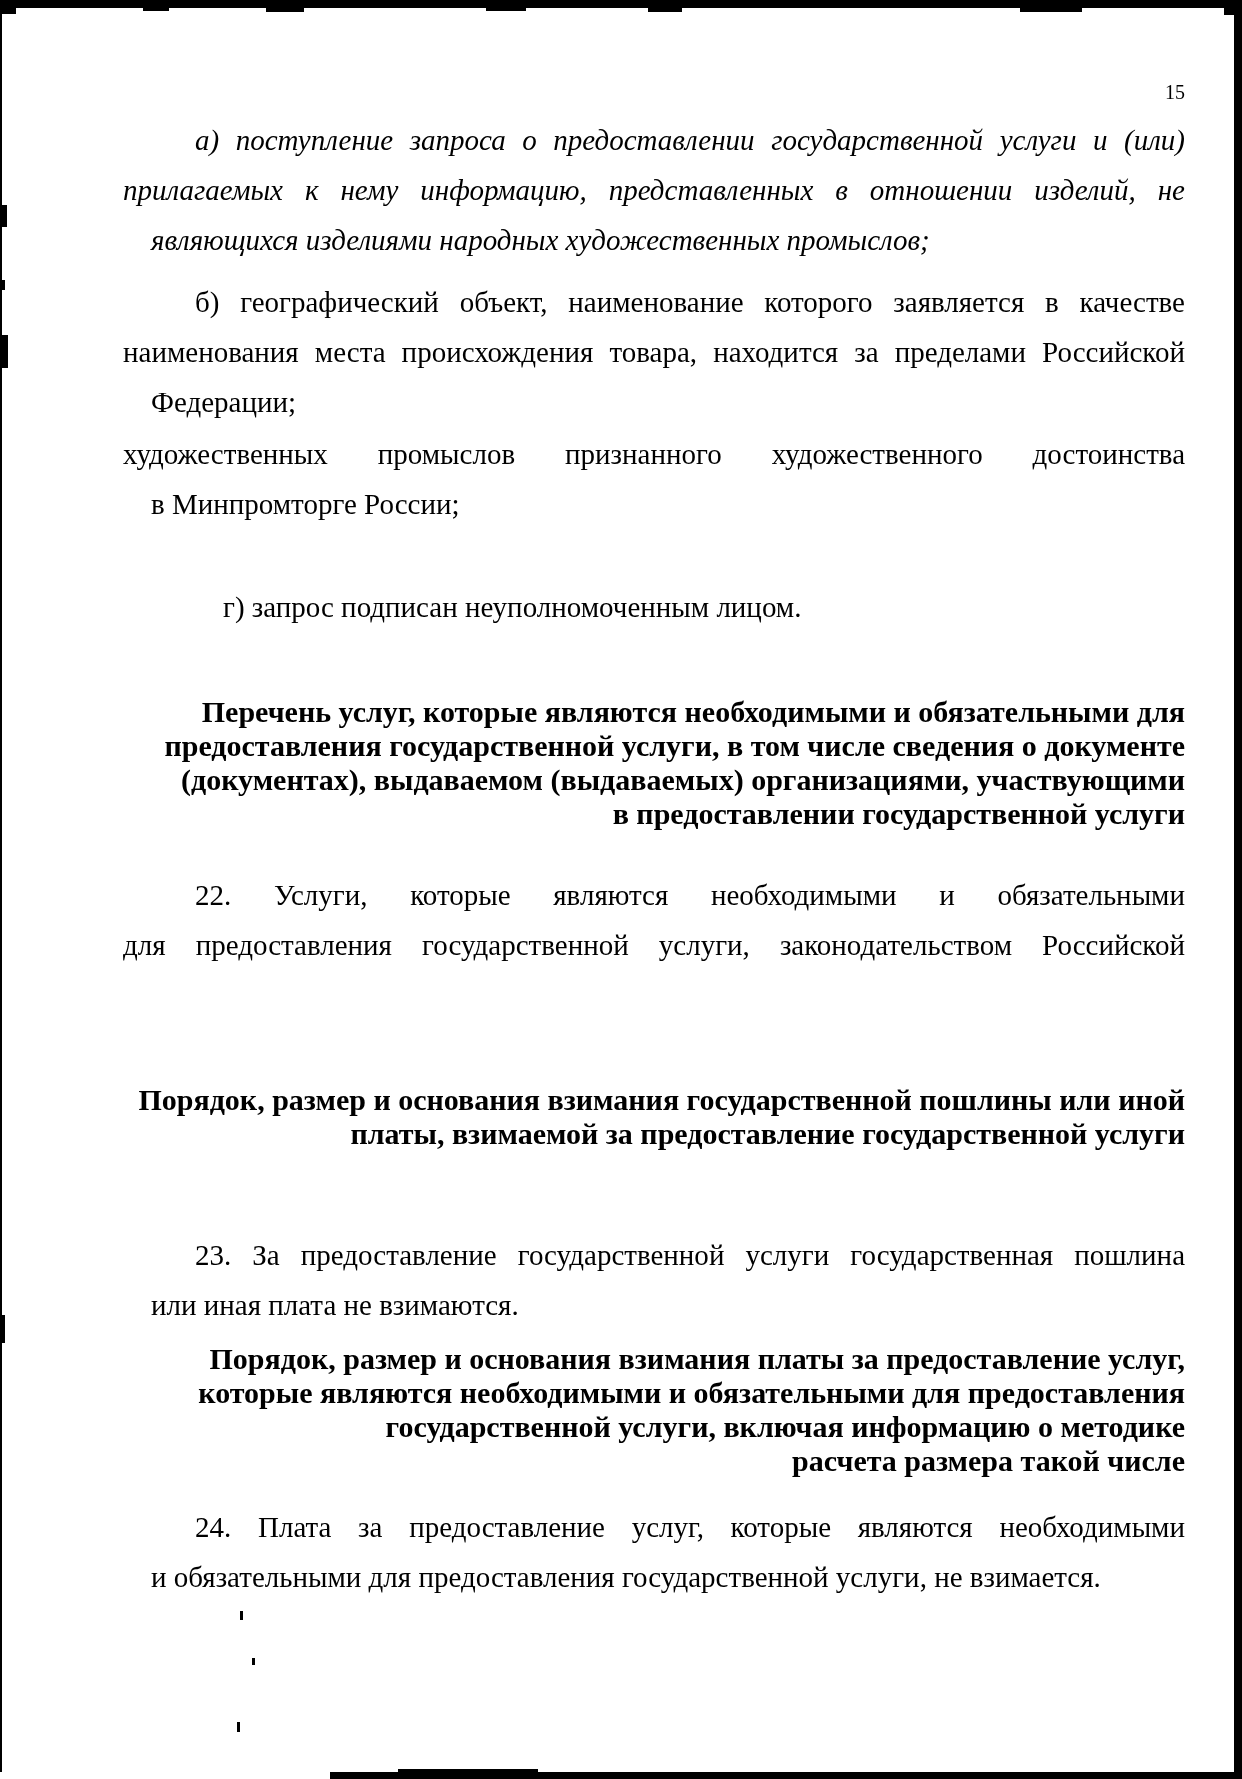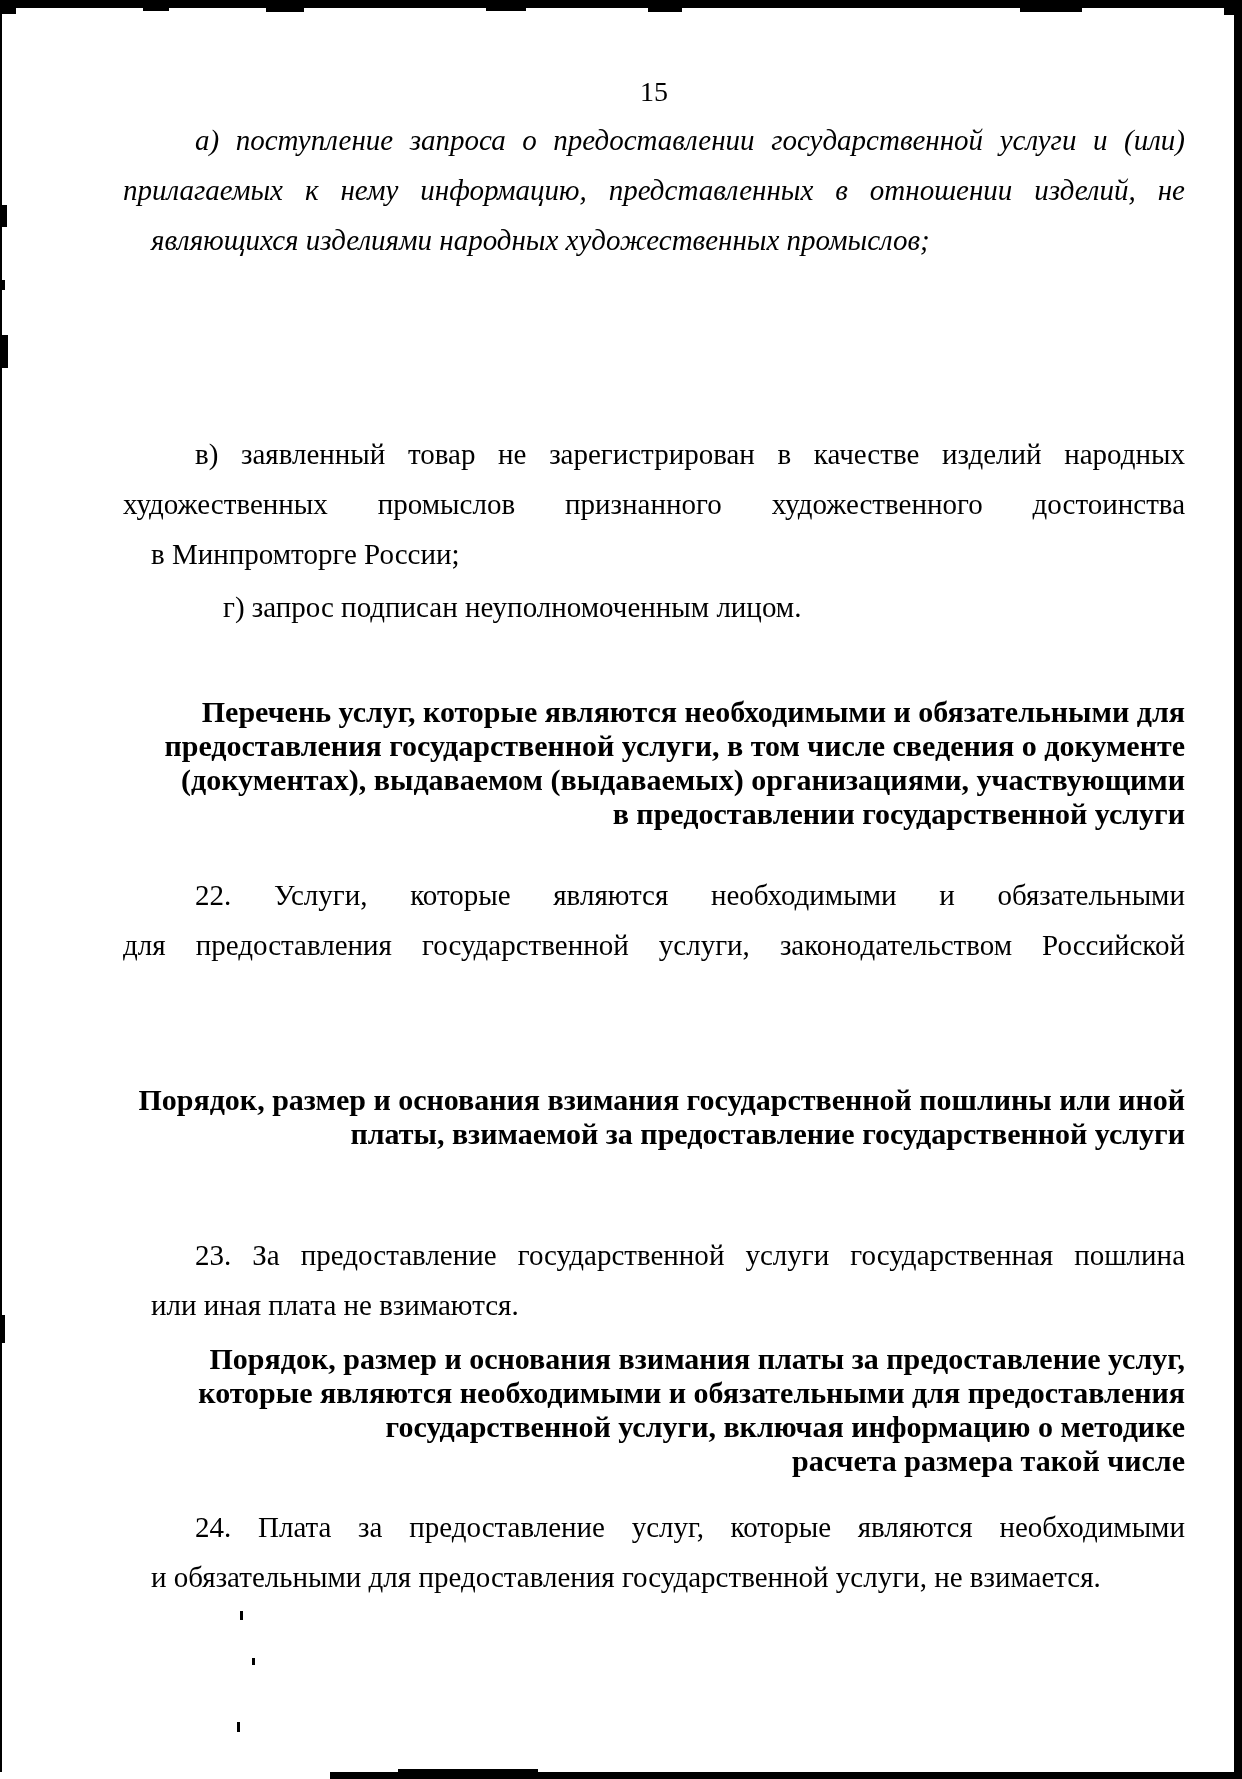--- a/index.html
+++ b/index.html
@@ -27,42 +27,46 @@
   }
   .body-line.first { text-indent: 72px; }
   .body-line.last  { text-align: left; text-align-last: left; margin-left: 28px; }
   .heading-line {
     font-size: 30px;
     font-weight: bold;
     line-height: 34px;
     text-align: right;
   }
   .page-number-line {
-    font-size: 28px;
+    font-size: 20px;
     line-height: 32px;
-    text-align: center;
+    text-align: right;
   }
   .art { position: absolute; background: #000000; }
 </style>
 </head>
 <body>
 
 <div class="page">
 
   <div class="block page-number-line" style="top:76px;">15</div>
 
   <div class="block" style="top:115px;font-style:italic;">
     <div class="body-line first">а) поступление запроса о предоставлении государственной услуги и (или)</div>
     <div class="body-line">прилагаемых к нему информацию, представленных в отношении изделий, не</div>
     <div class="body-line last">являющихся изделиями народных художественных промыслов;</div>
   </div>
 
+  <div class="block" style="top:277px;">
+    <div class="body-line first">б) географический объект, наименование которого заявляется в качестве</div>
+    <div class="body-line">наименования места происхождения товара, находится за пределами Российской</div>
+    <div class="body-line last">Федерации;</div>
+  </div>
 
   <div class="block" style="top:429px;">
-    <div class="body-line first">в) заявленный товар не зарегистрирован в качестве изделий народных</div>
     <div class="body-line">художественных промыслов признанного художественного достоинства</div>
     <div class="body-line last">в Минпромторге России;</div>
   </div>
 
   <div class="block" style="top:582px;">
     <div class="body-line first last">г) запрос подписан неуполномоченным лицом.</div>
   </div>
 
   <div class="block" style="top:695px;">
     <div class="heading-line">Перечень услуг, которые являются необходимыми и обязательными для</div>

